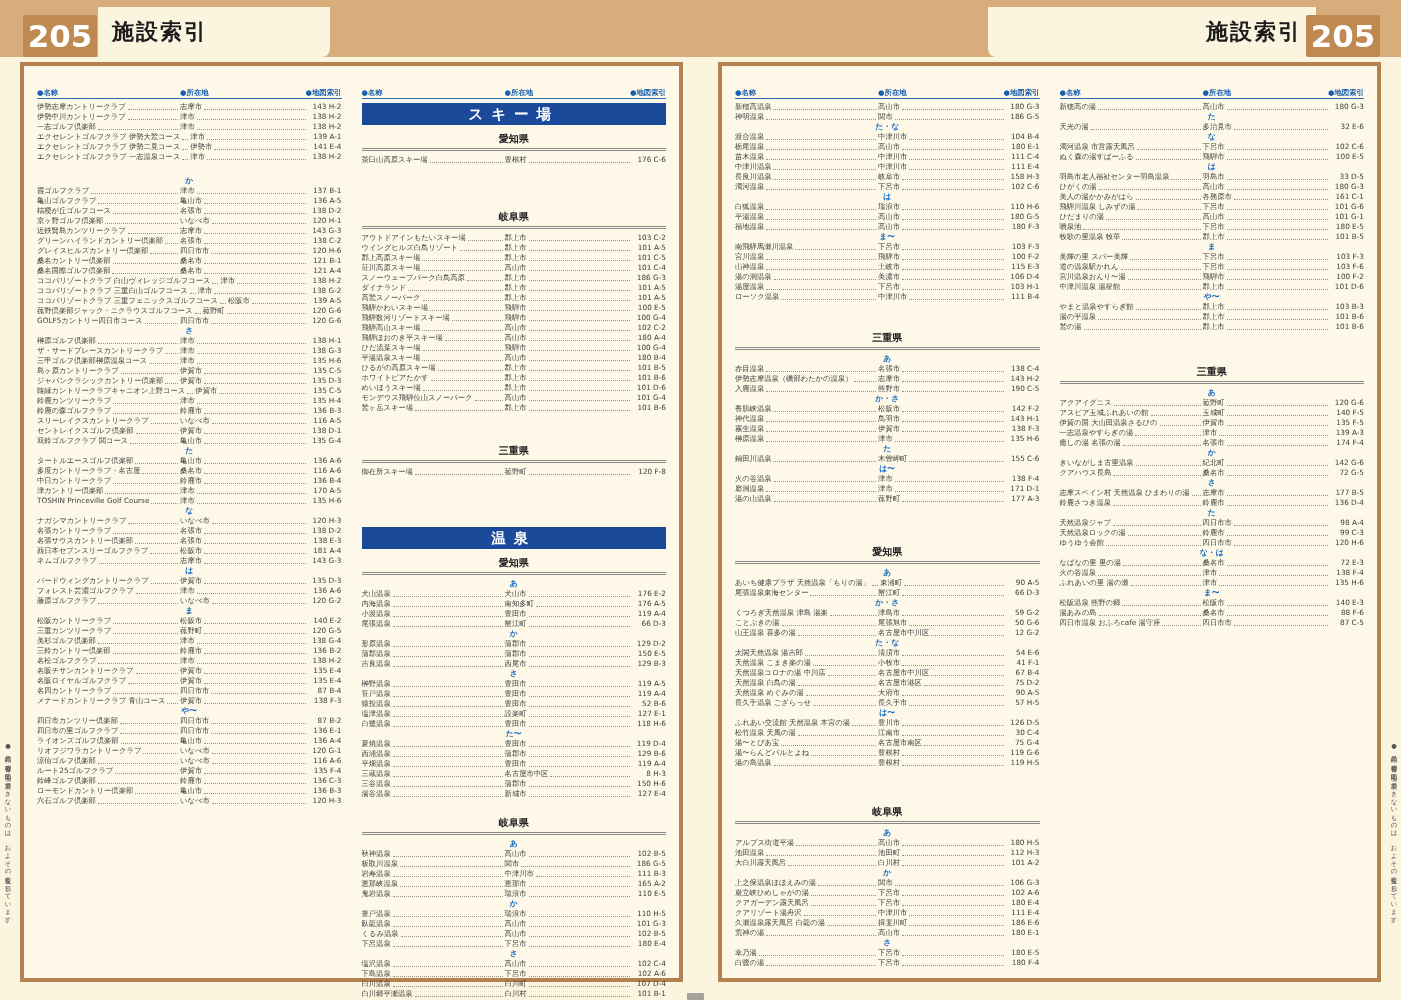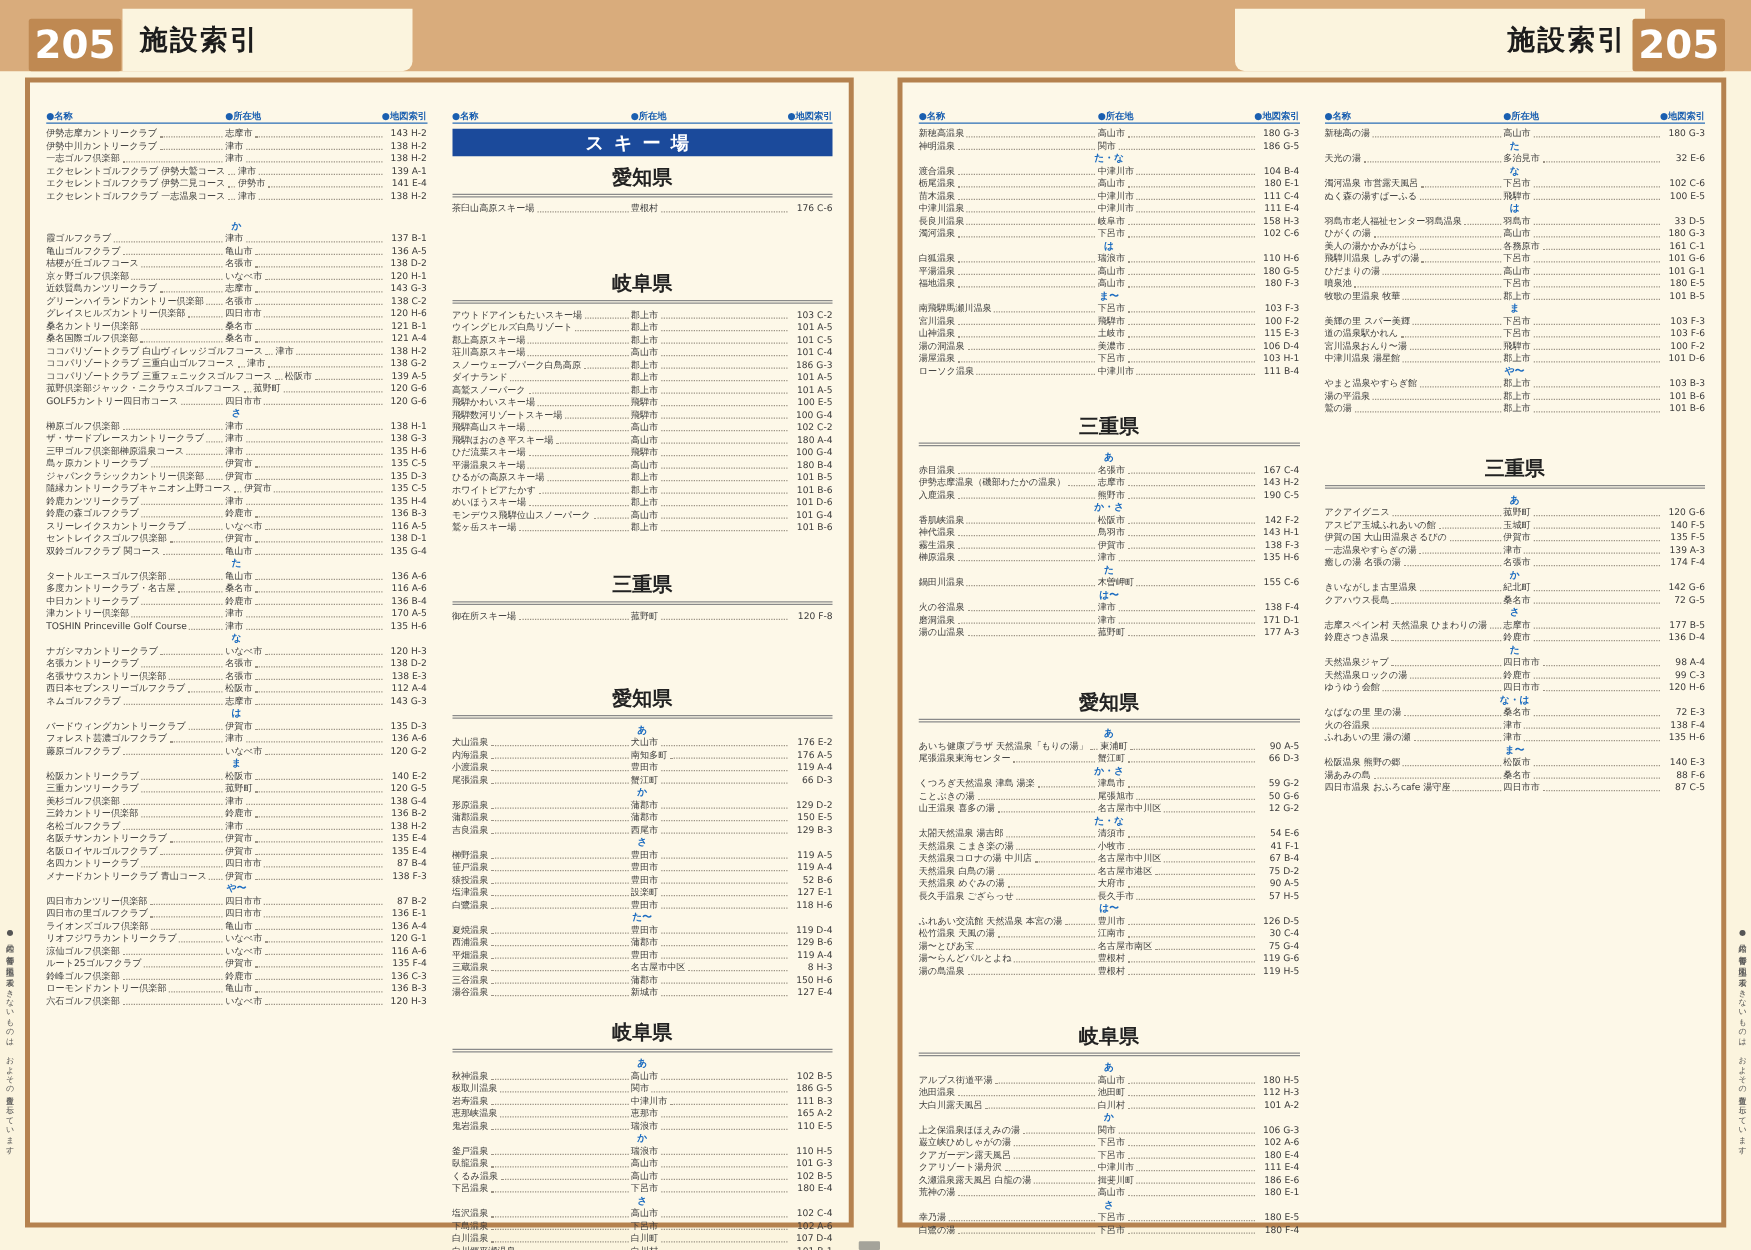--- a/index.html
+++ b/index.html
@@ -18,21 +18,21 @@
     border:4px solid var(--pborder,#b5824f);box-sizing:border-box;padding:19px 13px;display:flex;gap:20px;}
   .panel.left{left:20px;}
   .panel.right{left:718px;}
   .col{width:307px;box-sizing:border-box;}
   .colhead{display:flex;align-items:flex-end;height:13px;border-bottom:1.5px solid #2a6db5;margin-bottom:3px;
     color:#1a5fb0;font-weight:bold;font-size:7.4px;white-space:nowrap;}
   .colhead .seg1{display:flex;min-width:47%;}
   .colhead .seg2{display:flex;flex:1;}
   .banner{height:22px;background:var(--banner,#1b4a9b);color:#ffffff;font-size:14.5px;font-weight:bold;
     display:flex;align-items:center;justify-content:center;letter-spacing:8px;margin:4px 0 7px;}
-  .pref{font-size:16px;font-weight:bold;color:#222;text-align:center;padding-bottom:2px;
+  .pref{font-size:10px;font-weight:bold;color:#222;text-align:center;padding-bottom:2px;
     border-bottom:3px double #8a8a8a;margin:5px 0 4px;}
   .sect{height:10px;line-height:10px;text-align:center;color:#1a6bc0;font-weight:bold;font-size:7.8px;}
   .row{display:flex;height:10px;line-height:10px;font-size:7.3px;color:#3c3c3c;white-space:nowrap;}
   .seg1{display:flex;min-width:47%;flex:0 1 auto;}
   .seg2{display:flex;flex:1 1 auto;}
   .nm,.lc{white-space:nowrap;}
   .lead{flex:1 1 8px;min-width:6px;border-bottom:1px dotted #9b9284;margin:0 2px 2.5px 2px;}
   .ix{text-align:right;min-width:34px;}
   .vnote{position:absolute;writing-mode:vertical-rl;text-orientation:upright;font-size:6.4px;color:#555;
     height:255px;letter-spacing:0.5px;}
@@ -507,21 +507,21 @@
         </div>
         <div class="row">
           <span class="seg1">
             <span class="nm">西日本セブンスリーゴルフクラブ</span>
             <span class="lead"></span>
           </span>
           <span class="seg2">
             <span class="lc">松阪市</span>
             <span class="lead"></span>
           </span>
-          <span class="ix">112 A-4</span>
+          <span class="ix">181 A-4</span>
         </div>
         <div class="row">
           <span class="seg1">
             <span class="nm">ネムゴルフクラブ</span>
             <span class="lead"></span>
           </span>
           <span class="seg2">
             <span class="lc">志摩市</span>
             <span class="lead"></span>
           </span>
@@ -992,20 +992,21 @@
             <span class="nm">御在所スキー場</span>
             <span class="lead"></span>
           </span>
           <span class="seg2">
             <span class="lc">菰野町</span>
             <span class="lead"></span>
           </span>
           <span class="ix">120 F-8</span>
         </div>
         <div style="height: 46px;"></div>
+        <div class="banner">温泉</div>
         <div class="pref">愛知県</div>
         <div class="sect">あ</div>
         <div class="row">
           <span class="seg1">
             <span class="nm">犬山温泉</span>
             <span class="lead"></span>
           </span>
           <span class="seg2">
             <span class="lc">犬山市</span>
             <span class="lead"></span>
@@ -1570,21 +1571,21 @@
         <div class="sect">あ</div>
         <div class="row">
           <span class="seg1">
             <span class="nm">赤目温泉</span>
             <span class="lead"></span>
           </span>
           <span class="seg2">
             <span class="lc">名張市</span>
             <span class="lead"></span>
           </span>
-          <span class="ix">167 C-4</span>
+          <span class="ix">138 C-4</span>
         </div>
         <div class="row">
           <span class="seg1">
             <span class="nm">伊勢志摩温泉（磯部わたかの温泉）</span>
             <span class="lead"></span>
           </span>
           <span class="seg2">
             <span class="lc">志摩市</span>
             <span class="lead"></span>
           </span>

